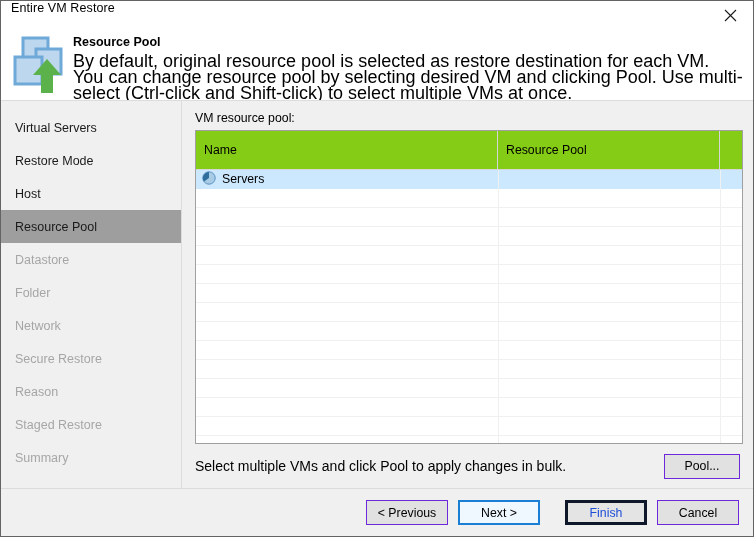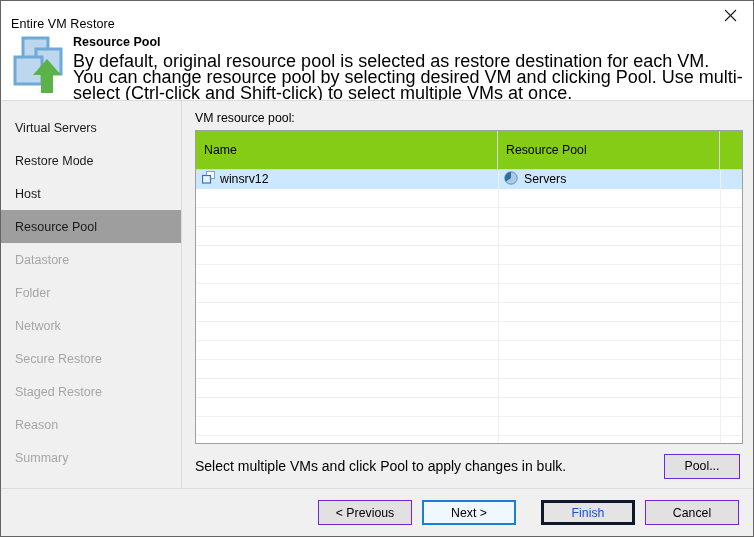--- a/index.html
+++ b/index.html
@@ -27,21 +27,21 @@
     flex-direction: column;
   }
 
   
   #titlebar {
     position: relative;
     height: 30px;
     min-height: 30px;
     background: #ffffff;
     display: flex;
-    align-items: flex-end;
+    align-items: flex-start;
   }
   #title-text {
     font-size: 12.5px;
     color: #000000;
     padding-left: 10px;
     letter-spacing: 0.1px;
   }
   #close-button {
     position: absolute;
     right: 0;
@@ -260,21 +260,21 @@
     min-height: 48px;
     background: #f0f0f0;
     border-top: 1px solid #dcdcdc;
     display: flex;
     align-items: center;
     justify-content: flex-end;
     padding-right: 14px;
     gap: 10px;
     box-sizing: border-box;
   }
-  #footer .btn { width: 94px; }
+  #footer .btn { width: 82px; }
 </style>
 </head>
 <body>
 
 <div id="window">
 
   <div id="titlebar">
     <div id="title-text">Entire VM Restore</div>
     <div id="close-button">
       <svg width="13" height="13" viewBox="0 0 13 13" aria-hidden="true">
@@ -324,24 +324,24 @@
       <div class="nav-item">
         <span>Folder</span>
       </div>
       <div class="nav-item">
         <span>Network</span>
       </div>
       <div class="nav-item">
         <span>Secure Restore</span>
       </div>
       <div class="nav-item">
+        <span>Reason</span>
+      </div>
+      <div class="nav-item">
         <span>Staged Restore</span>
-      </div>
-      <div class="nav-item">
-        <span>Reason</span>
       </div>
       <div class="nav-item">
         <span>Summary</span>
       </div>
     </div>
 
     <div id="content">
 
       <div id="list-label">VM resource pool:</div>
 
@@ -351,29 +351,20 @@
           <div class="th c1">Name</div>
           <div class="th c2">Resource Pool</div>
           <div class="th c3"></div>
         </div>
 
         <div id="table-body">
           <div class="colrule" id="colrule1"></div>
           <div class="colrule" id="colrule2"></div>
 
           <div class="row selected">
-            <div class="cell c1">
-              <span class="vm-icon">
-                <svg width="14" height="13" viewBox="0 0 14 13" aria-hidden="true">
-                  <rect x="4.5" y="0.5" width="8" height="7" fill="#ffffff" stroke="#6ea9d7" stroke-width="1"></rect>
-                  <rect x="0.5" y="4.5" width="8" height="7.5" fill="#e8f3fc" stroke="#2e7ab8" stroke-width="1.2"></rect>
-                </svg>
-              </span>
-              <span>winsrv12</span>
-            </div>
             <div class="cell c2">
               <span class="pool-icon">
                 <svg width="14" height="14" viewBox="0 0 14 14" aria-hidden="true">
                   <circle cx="7" cy="7" r="6.2" fill="#a8cbe6" stroke="#5e92bd" stroke-width="1"></circle>
                   <path d="M7 7 L7 0.9 A6.2 6.2 0 0 0 2.0 10.6 Z" fill="#2e6f9e"></path>
                 </svg>
               </span>
               <span>Servers</span>
             </div>
             <div class="cell c3"></div>

